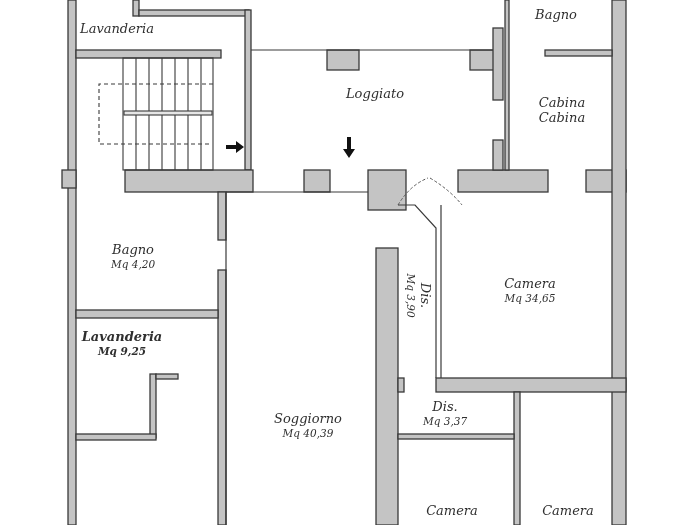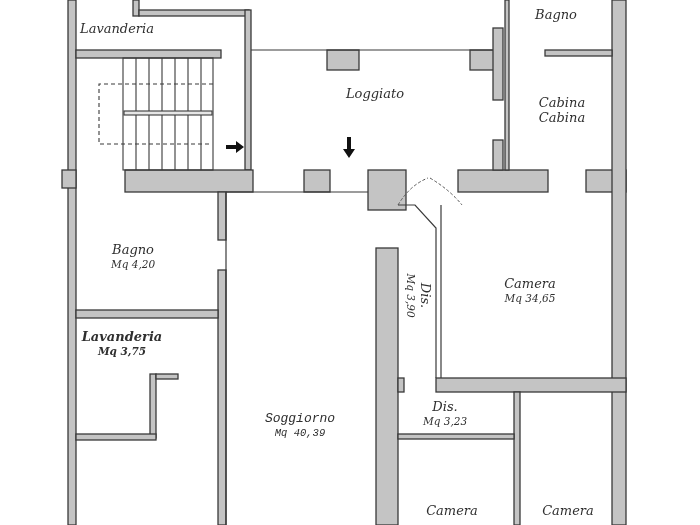--- a/index.html
+++ b/index.html
@@ -90,36 +90,36 @@
 <div class="lbl" style="left:562px;top:96px;">
   <span class="name">Cabina</span>
   <span class="name">Cabina</span>
 </div>
 <div class="lbl" style="left:133px;top:243px;">
   <span class="name">Bagno</span>
   <span class="area">Mq 4,20</span>
 </div>
 <div class="lbl" style="left:122px;top:330px;font-weight:bold;">
   <span class="name">Lavanderia</span>
-  <span class="area">Mq 3,75</span>
+  <span class="area">Mq 9,25</span>
 </div>
-<div class="lbl" style="left:300px;top:412px;font-family:Liberation Mono, monospace;">
+<div class="lbl" style="left:308px;top:412px;">
   <span class="name">Soggiorno</span>
   <span class="area">Mq 40,39</span>
 </div>
 <div class="lbl vert" style="left:418px;top:282px;">
   <span class="name">Dis.</span>
   <span class="area">Mq 3,90</span>
 </div>
 <div class="lbl" style="left:530px;top:277px;">
   <span class="name">Camera</span>
   <span class="area">Mq 34,65</span>
 </div>
 <div class="lbl" style="left:445px;top:400px;">
   <span class="name">Dis.</span>
-  <span class="area">Mq 3,23</span>
+  <span class="area">Mq 3,37</span>
 </div>
 <div class="lbl" style="left:452px;top:504px;">
   <span class="name">Camera</span>
 </div>
 <div class="lbl" style="left:568px;top:504px;">
   <span class="name">Camera</span>
 </div>
 
 </body></html>

